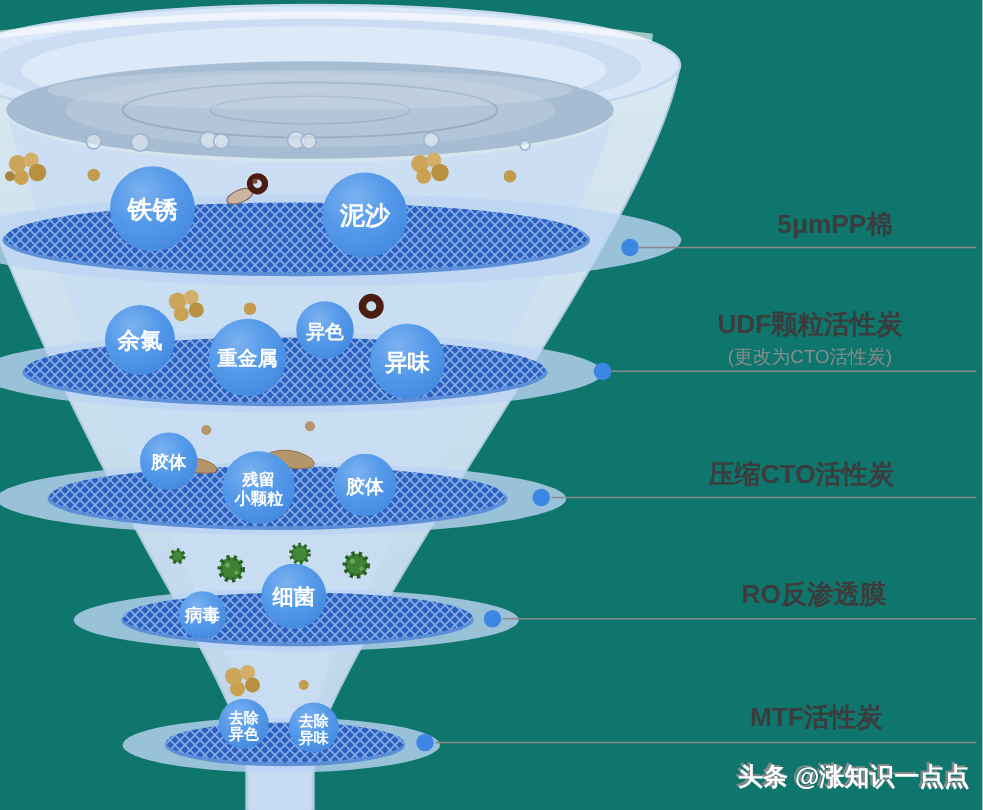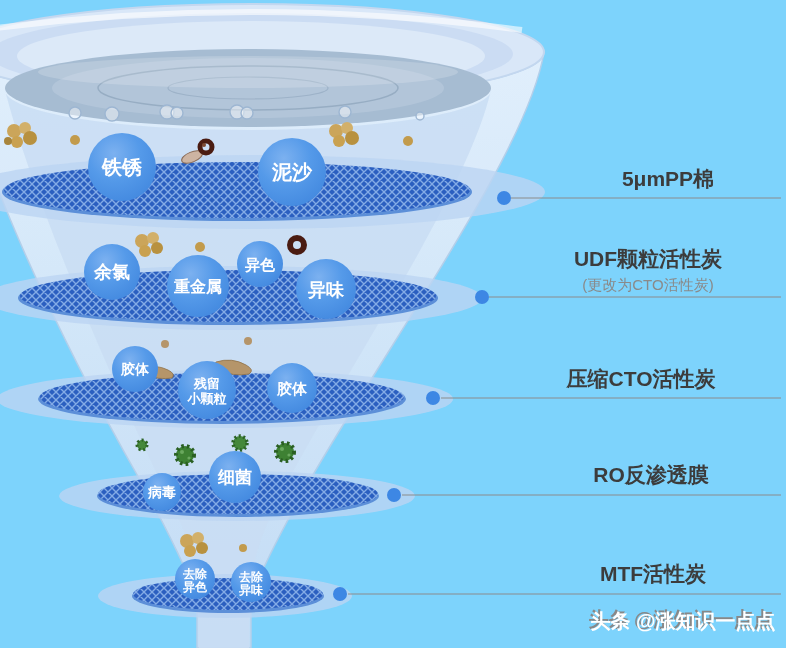--- a/index.html
+++ b/index.html
@@ -1,16 +1,16 @@
 <!DOCTYPE html>
 <html><head>
 <meta charset="utf-8">
 <style>
   html,body{margin:0;padding:0;background:#ffffff;}
-  .canvas{position:relative;width:786px;height:648px;background:#7dd3fc;overflow:hidden;
+  .canvas{position:relative;width:786px;height:648px;background:#0f766e;overflow:hidden;
           font-family:"Liberation Sans","DejaVu Sans",sans-serif;}
   svg{display:block;}
   text{font-family:"Liberation Sans","DejaVu Sans",sans-serif;}
   .bubble-label{fill:#ffffff;font-weight:bold;text-anchor:middle;}
   .stage-label{fill:#3c3c3c;font-size:21px;font-weight:bold;text-anchor:middle;}
   .stage-sub{fill:#8a8a8a;font-size:15px;text-anchor:middle;}
   .leader{stroke:#8c8c8c;stroke-width:1.2;}
   .wm-back{fill:#888888;font-size:20px;font-weight:bold;text-anchor:middle;}
   .wm-front{fill:#ffffff;font-size:20px;font-weight:bold;text-anchor:middle;}
 </style>

